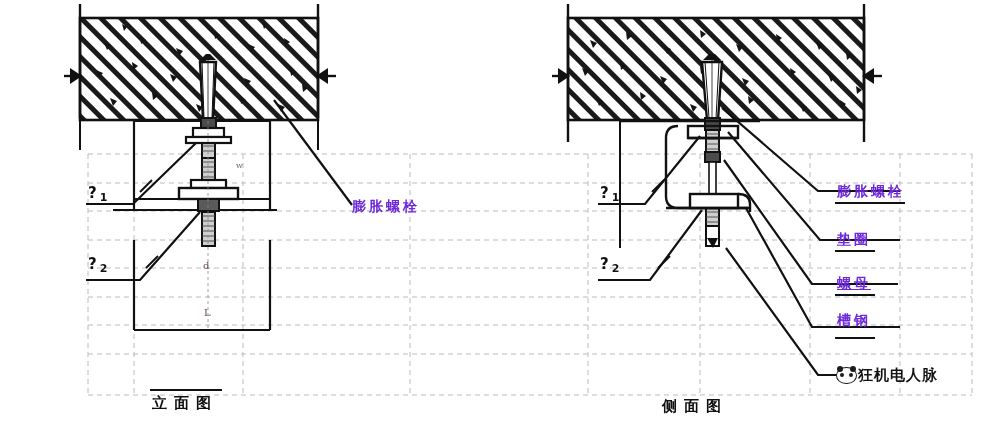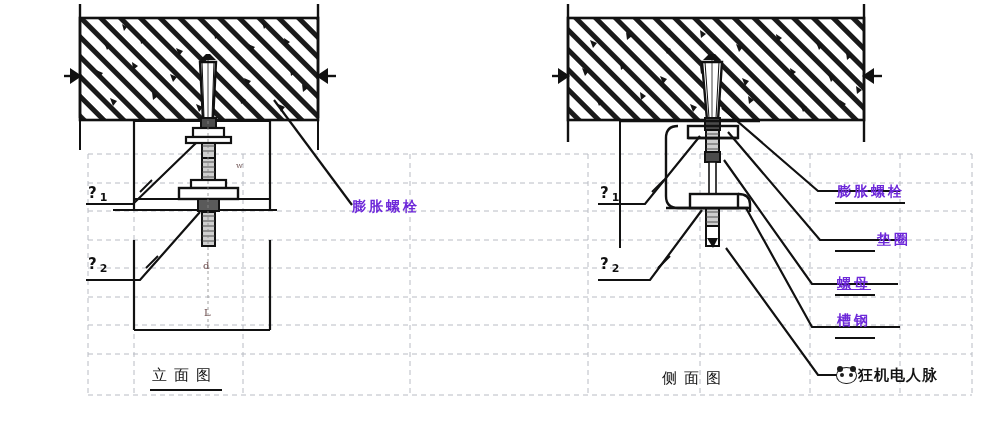--- a/index.html
+++ b/index.html
@@ -34,22 +34,23 @@
   }
   .cn {
     font-size: 14px;
     letter-spacing: 3px;
     font-weight: 600;
     color: #6d28d9;
   }
   .cn-title {
     font-size: 15px;
     letter-spacing: 7px;
-    font-weight: 400;
+    font-weight: 700;
     color: #101010;
+    margin-top: 28px;
   }
   .qmark {
     font-size: 15px;
     font-weight: 700;
     color: #111;
   }
   .qmark sub {
     font-size: 11px;
     font-weight: 700;
     vertical-align: baseline;
@@ -384,21 +385,21 @@
   <div class="txt qmark" style="left:600px; top:184px;">
     <span>?</span><sub>1</sub>
   </div>
   <div class="txt qmark" style="left:600px; top:255px;">
     <span>?</span><sub>2</sub>
   </div>
 
   <div class="txt cn" style="left:837px; top:183px;">膨胀螺栓</div>
   <div class="underline-bar" style="left:835px; top:202px; width:70px;"></div>
 
-  <div class="txt cn" style="left:837px; top:231px;margin-left:40px;">垫圈</div>
+  <div class="txt cn" style="left:837px; top:231px;">垫圈</div>
   <div class="underline-bar" style="left:835px; top:250px; width:40px;"></div>
 
   <div class="txt cn" style="left:837px; top:275px;text-decoration:underline;">螺母</div>
   <div class="underline-bar" style="left:835px; top:294px; width:40px;"></div>
 
   <div class="txt cn" style="left:837px; top:312px;">槽钢</div>
   <div class="underline-bar" style="left:835px; top:337px; width:40px;"></div>
 
   <div class="txt cn-title" style="left:152px; top:366px;">立面图</div>
   <div class="underline-bar" style="left:150px; top:389px; width:72px;"></div>

